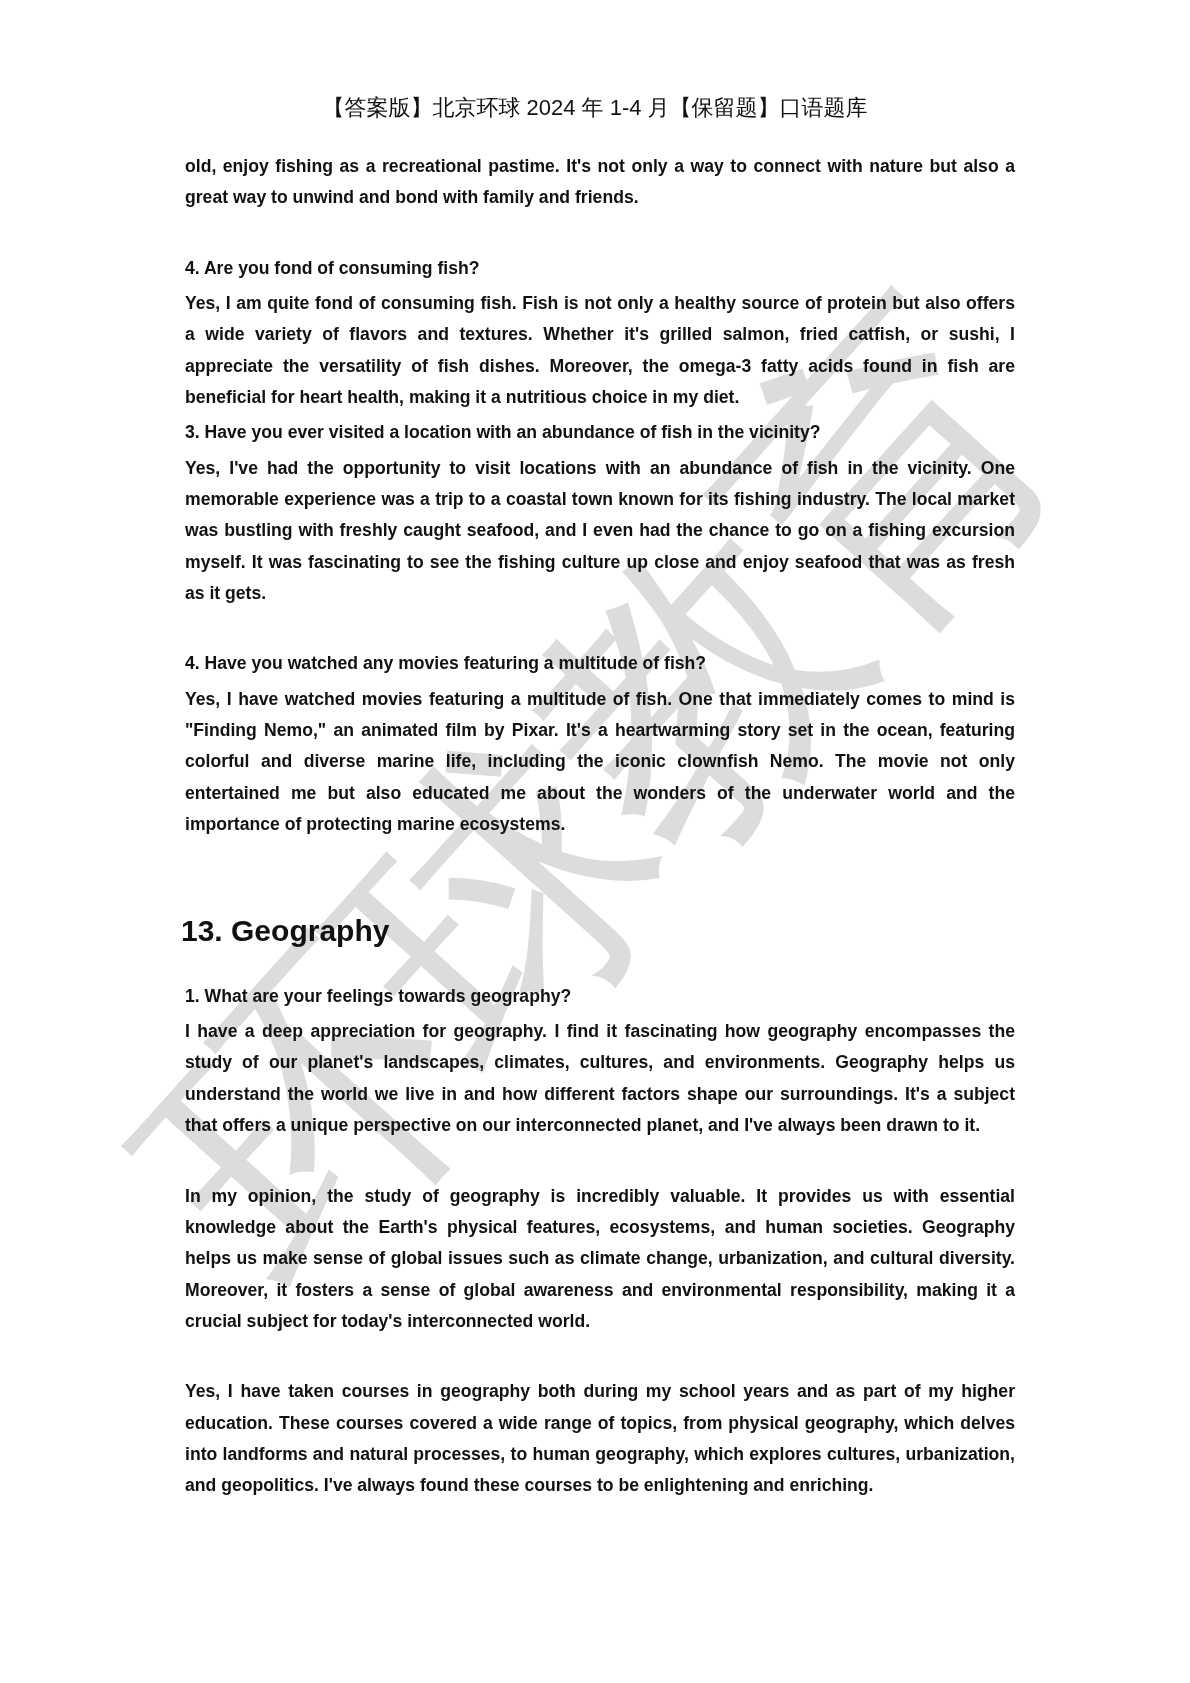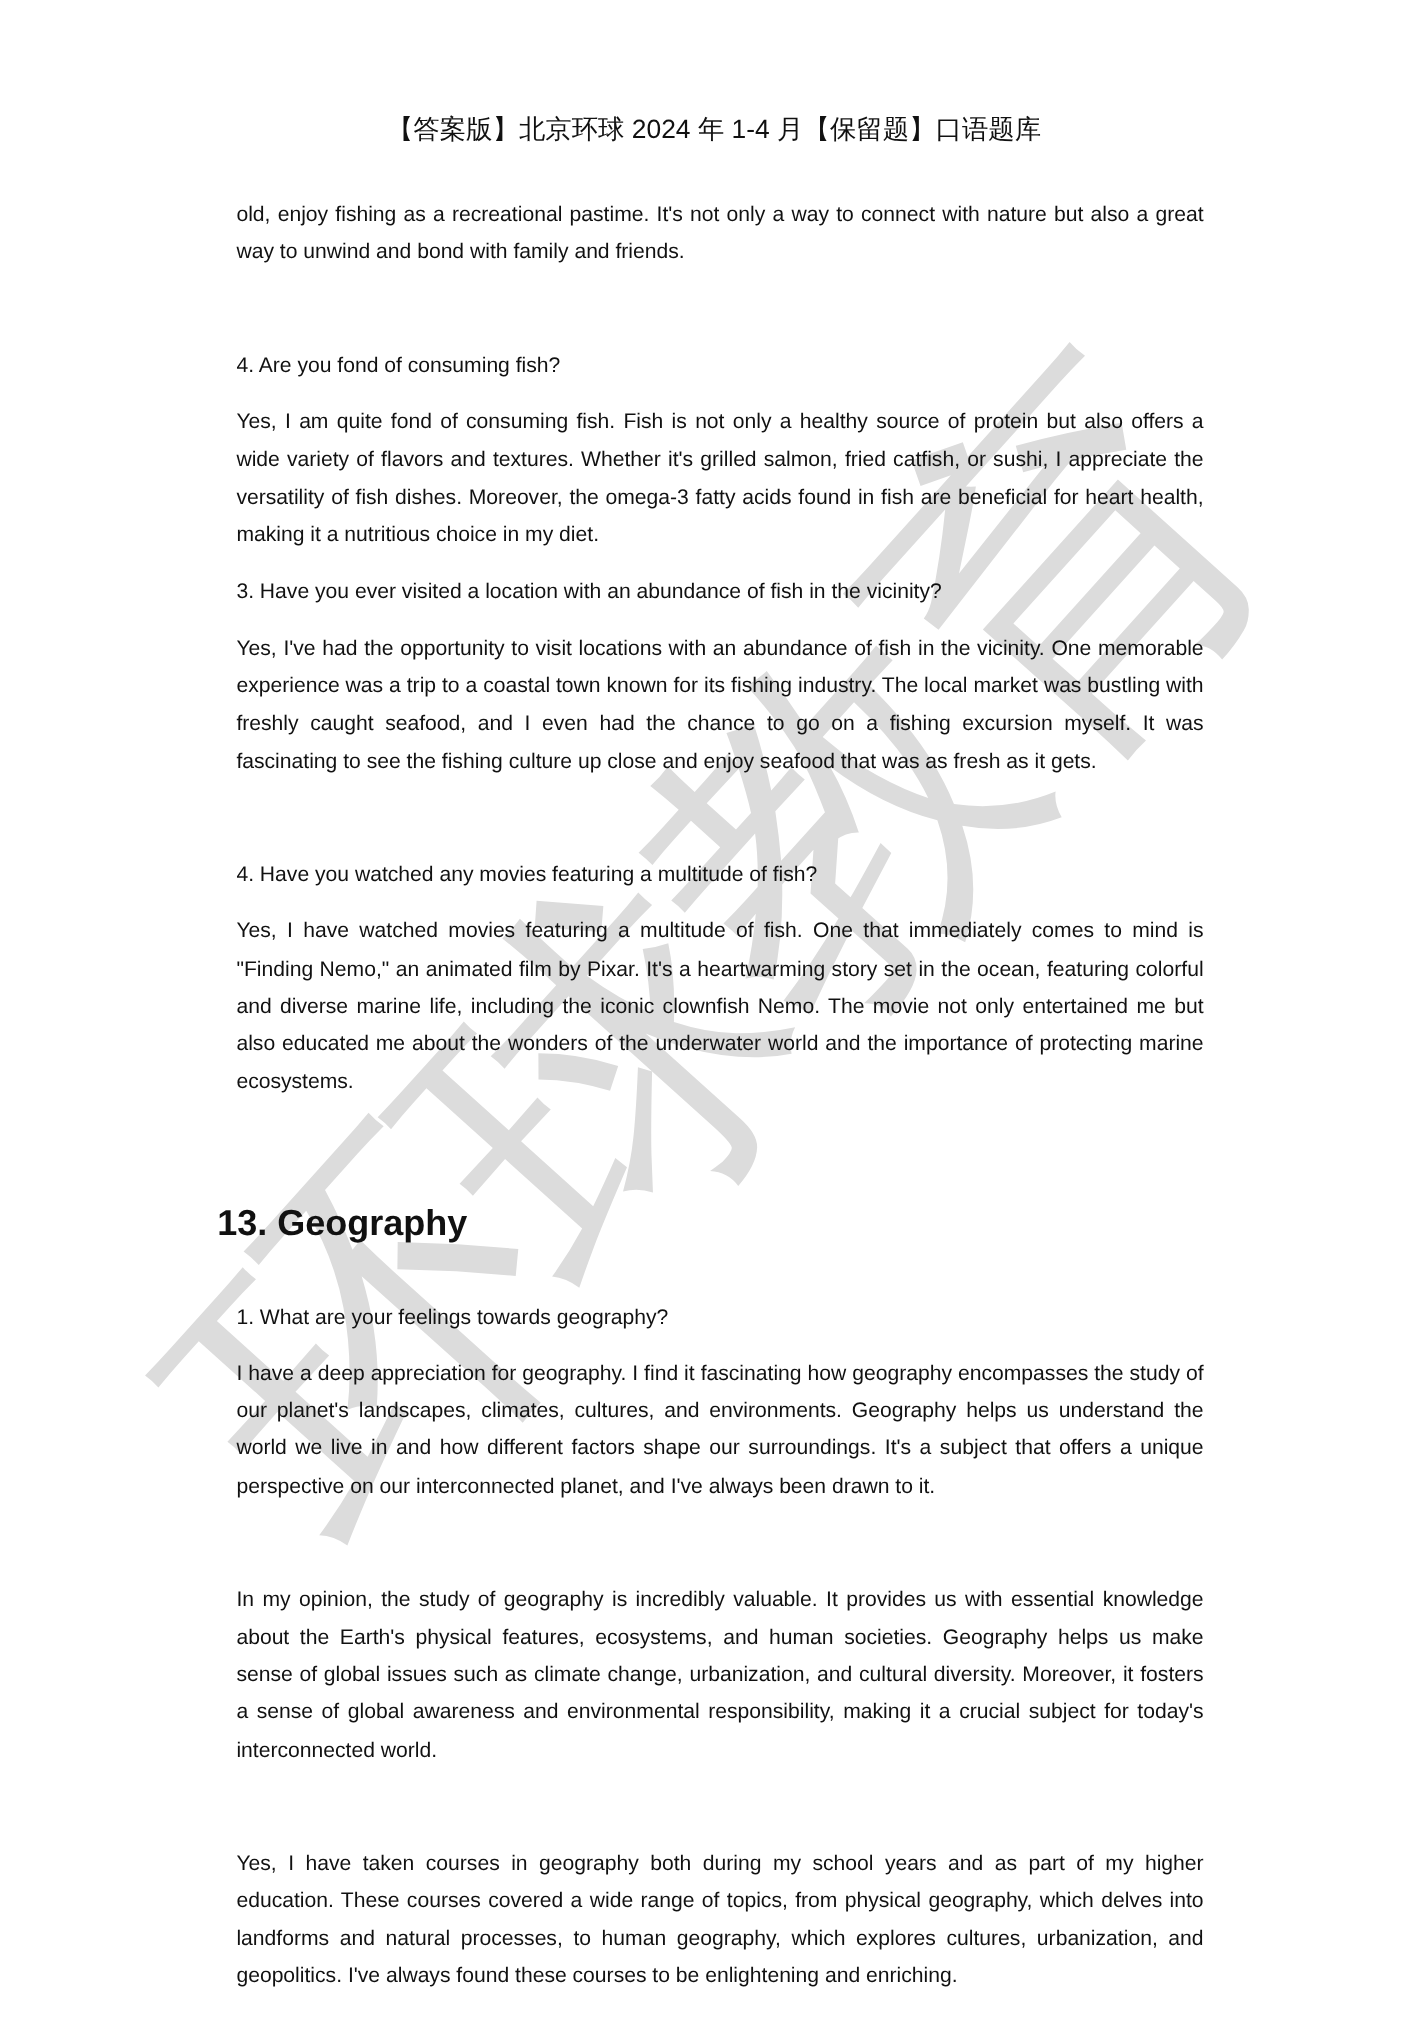--- a/index.html
+++ b/index.html
@@ -21,21 +21,21 @@
       letter-spacing: -10px;
     }
     .doc-title {
       position: absolute; left: 0; width: 1190px; top: 93px; text-align: center;
       font-size: 22px; color: #111; z-index: 2; letter-spacing: 0px;
     }
     .content {
       position: absolute; left: 181px; top: 147px; width: 838px; z-index: 2;
       font-size: 17.6px; line-height: 31.3px;
     }
-    .content p { margin: 16px; text-align: justify; }
+    .content p { margin: 4px; text-align: justify; font-weight: bold; }
     .content .q { text-align: left; }
     .content .last { text-align-last: left; }
     .gap { height: 31.3px; }
     .gap2 { height: 62.6px; }
     .section-title {
       font-size: 30px; font-weight: bold; line-height: 31px;
       margin: 8px 0 0 0; height: 62px;
     }
   </style>
 </head>

